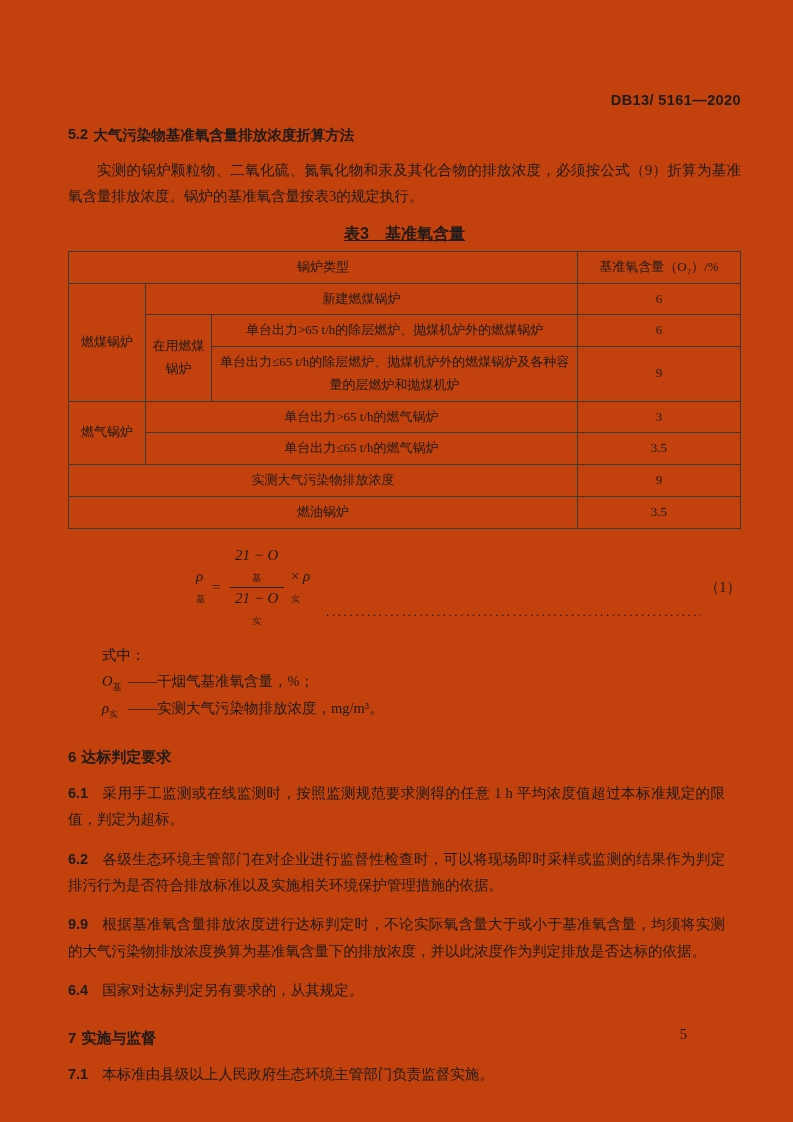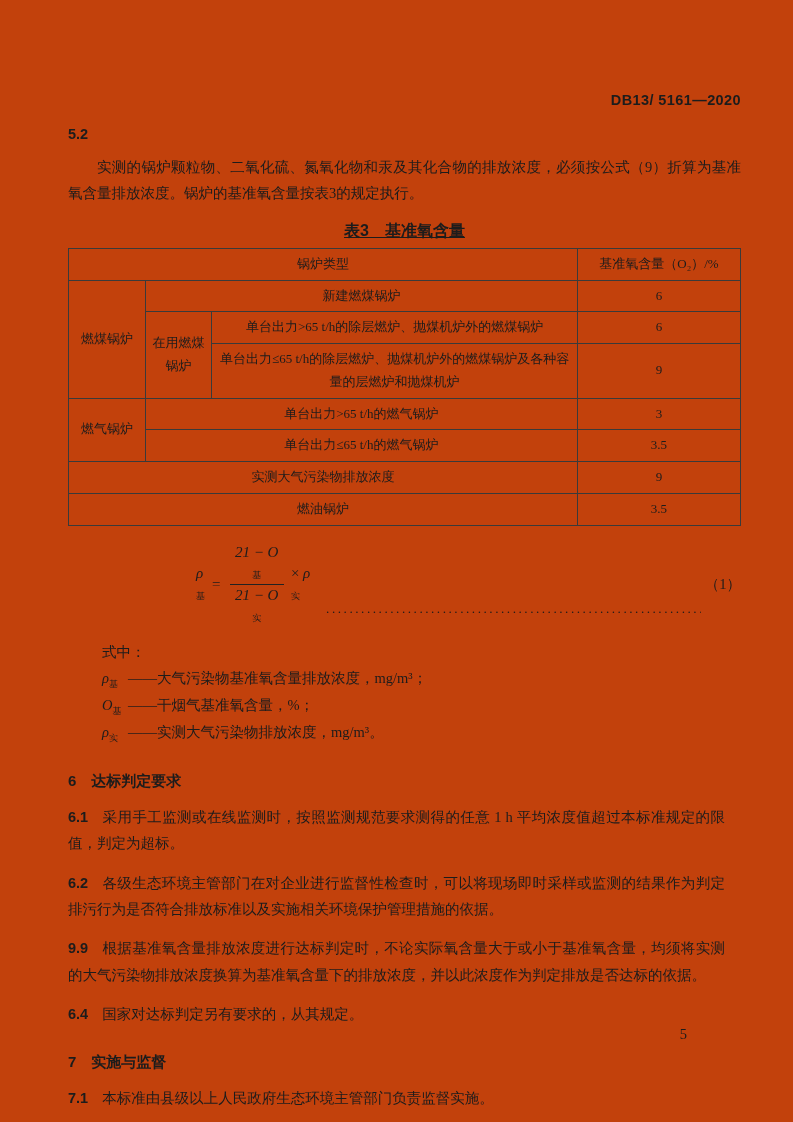--- a/index.html
+++ b/index.html
@@ -19,21 +19,21 @@
     font-weight:bold;
     font-size:14.5px;
     letter-spacing:0.4px;
     margin-bottom:18px;
   }
   .sec-heading {
     font-family:"Liberation Sans", sans-serif;
     font-weight:bold;
     font-size:14.5px;
     display:flex;
-    gap:15px;
+    gap:5px;
     margin-top:0;
   }
   .sec-heading.major { margin-top:26px; font-size:15px; }
   .para {
     font-size:14.5px;
     line-height:1.82;
     text-align:justify;
     text-indent:2em;
     margin:12px 0 0 0;
   }
@@ -112,20 +112,21 @@
 </style>
 </head>
 <body>
 
 <div class="page">
 
   <div class="doc-number">DB13/ 5161—2020</div>
 
   <div class="sec-heading">
     <span>5.2</span>
+    <span>大气污染物基准氧含量排放浓度折算方法</span>
   </div>
 
   <p class="para">实测的锅炉颗粒物、二氧化硫、氮氧化物和汞及其化合物的排放浓度，必须按公式（9）折算为基准氧含量排放浓度。锅炉的基准氧含量按表3的规定执行。</p>
 
   <div class="table-caption">表3　基准氧含量</div>
 
   <table class="t3">
     <colgroup>
       <col style="width:74px">
         <col style="width:64px">
@@ -179,21 +180,20 @@
       <span class="num"><span class="sym">21 − O</span><sub>基</sub></span>
       <span class="den"><span class="sym">21 − O</span><sub>实</sub></span>
     </span>
     <span><span>× </span><span class="sym">ρ</span><sub>实</sub></span>
     <span class="leader">··········································································</span>
     <span class="f-label">（1）</span>
   </div>
 
   <div class="where">
     <div class="where-label">式中：</div>
-    <div class="def-line"><span class="dsym"><span class="sym">ρ</span><sub>基</sub></span><span>——大气污染物基准氧含量排放浓度，mg/m³；</span></div>
     <div class="def-line"><span class="dsym"><span class="sym">O</span><sub>基</sub></span><span>——干烟气基准氧含量，%；</span></div>
     <div class="def-line"><span class="dsym"><span class="sym">ρ</span><sub>实</sub></span><span>——实测大气污染物排放浓度，mg/m³。</span></div>
   </div>
 
   <div class="sec-heading major">
     <span>6</span>
     <span>达标判定要求</span>
   </div>
 
   <p class="clause"><span class="clause-num">6.1</span><span>采用手工监测或在线监测时，按照监测规范要求测得的任意 1 h 平均浓度值超过本标准规定的限值，判定为超标。</span></p>

